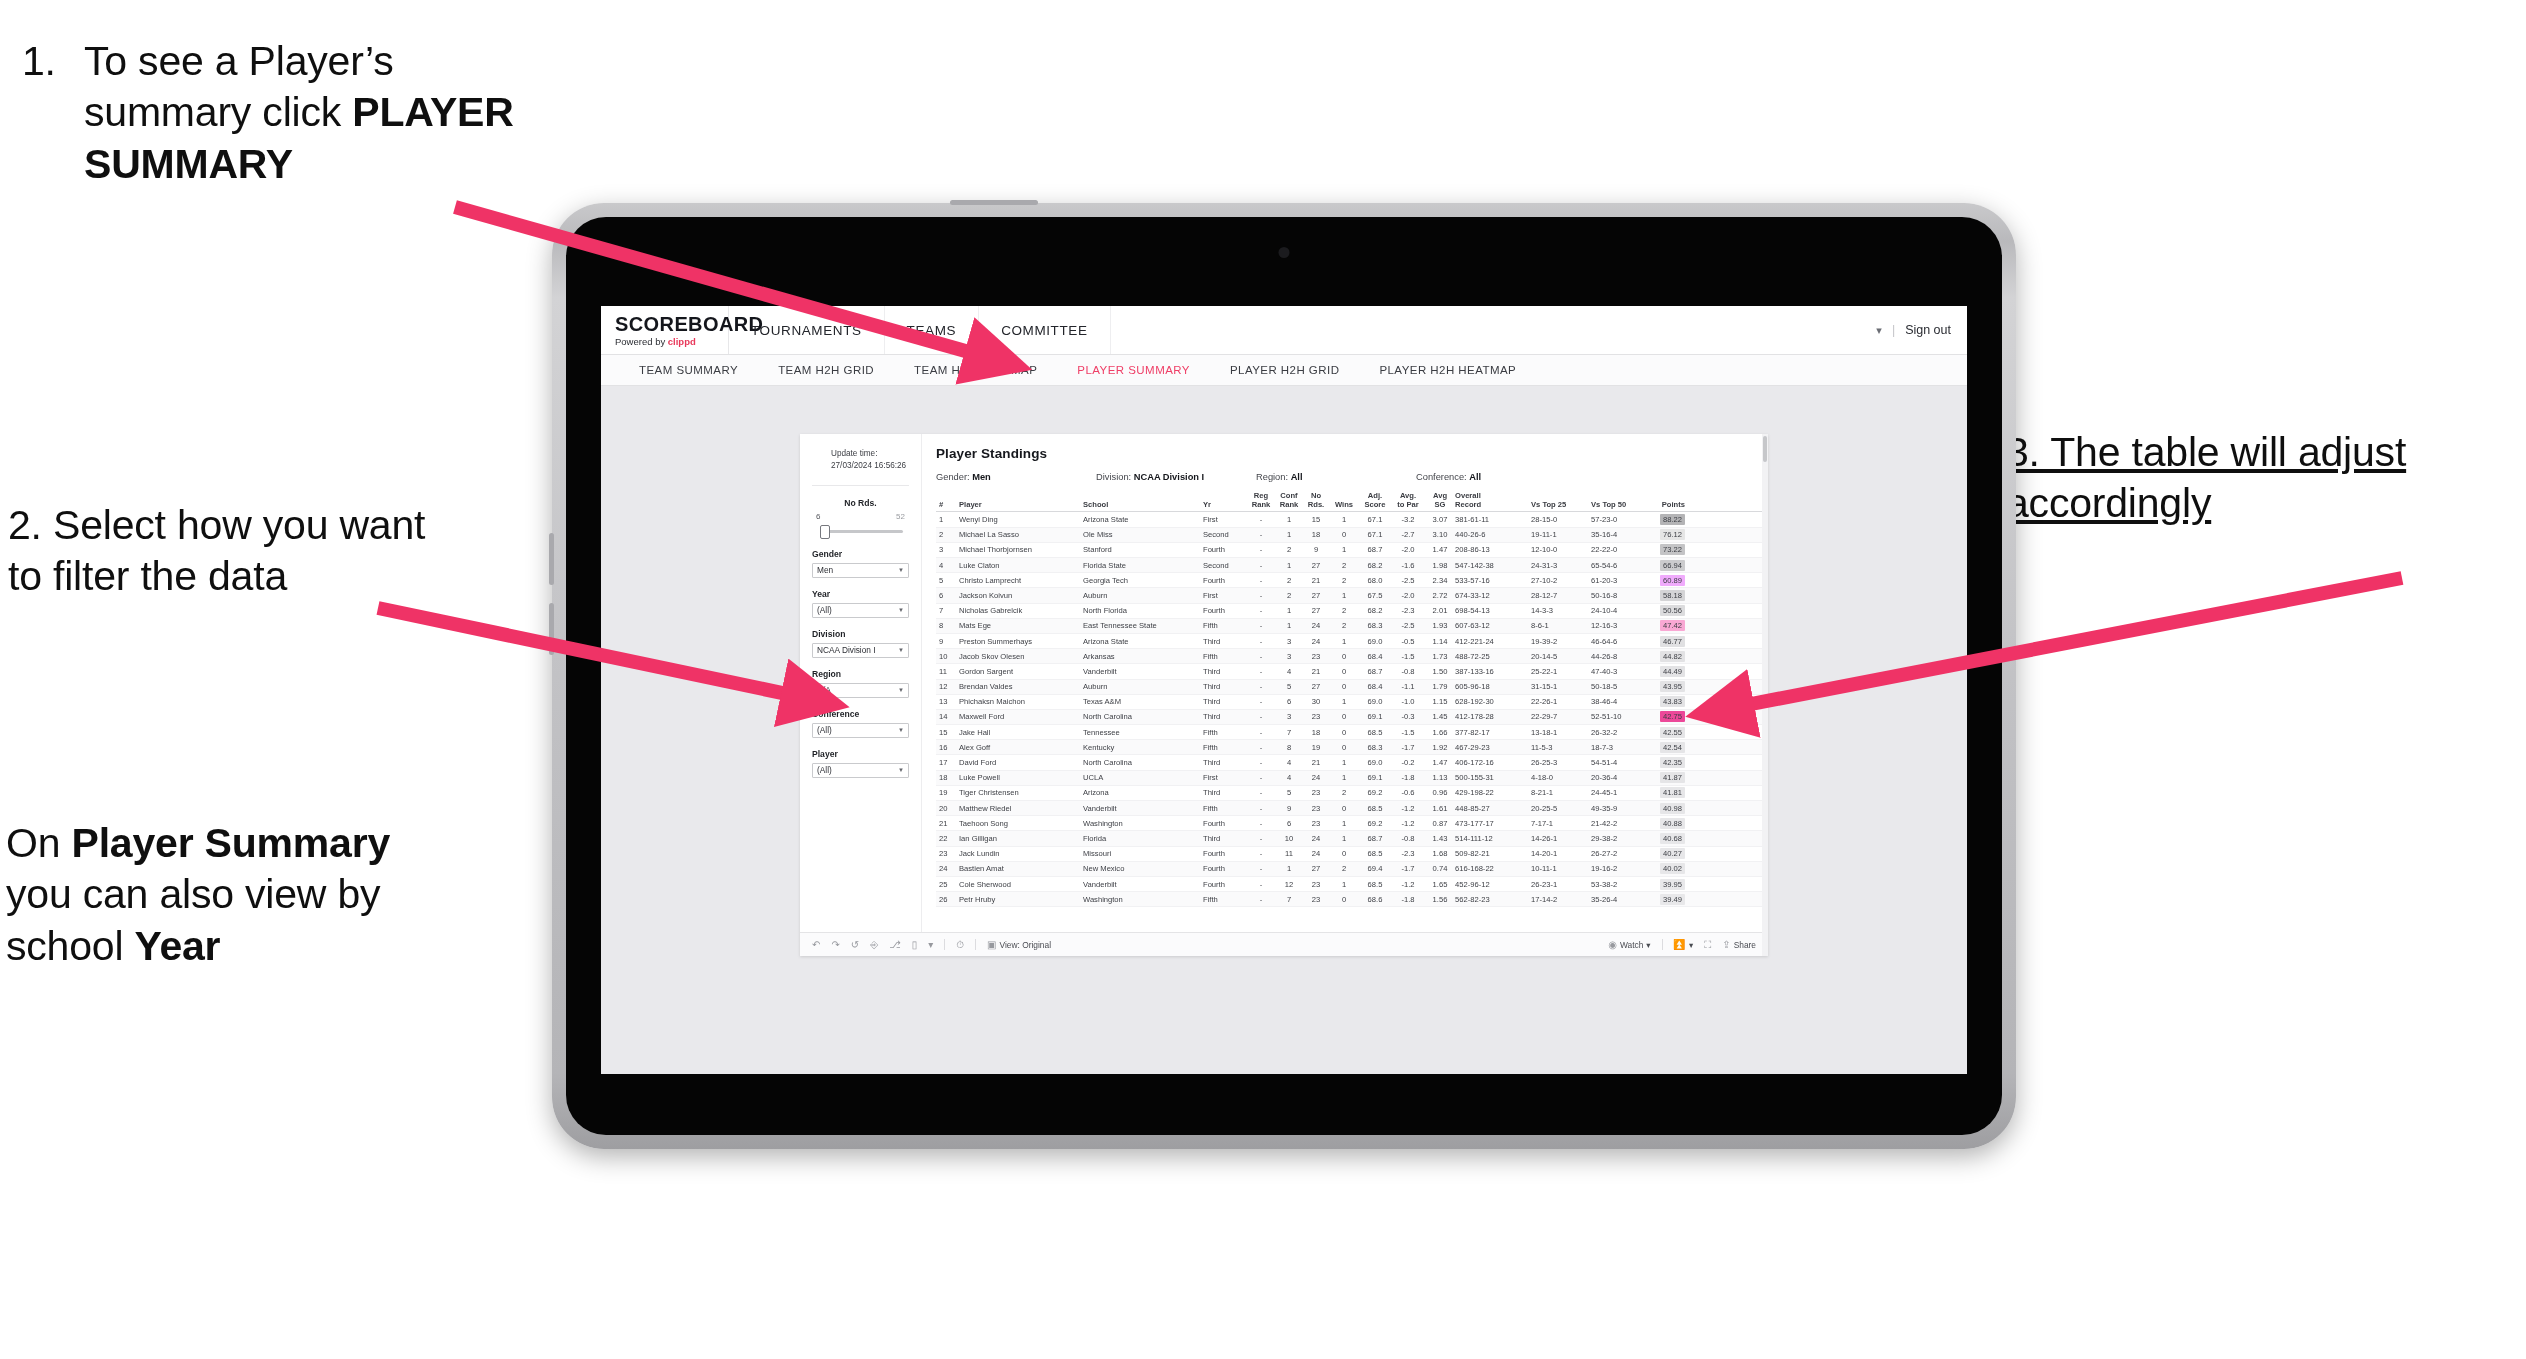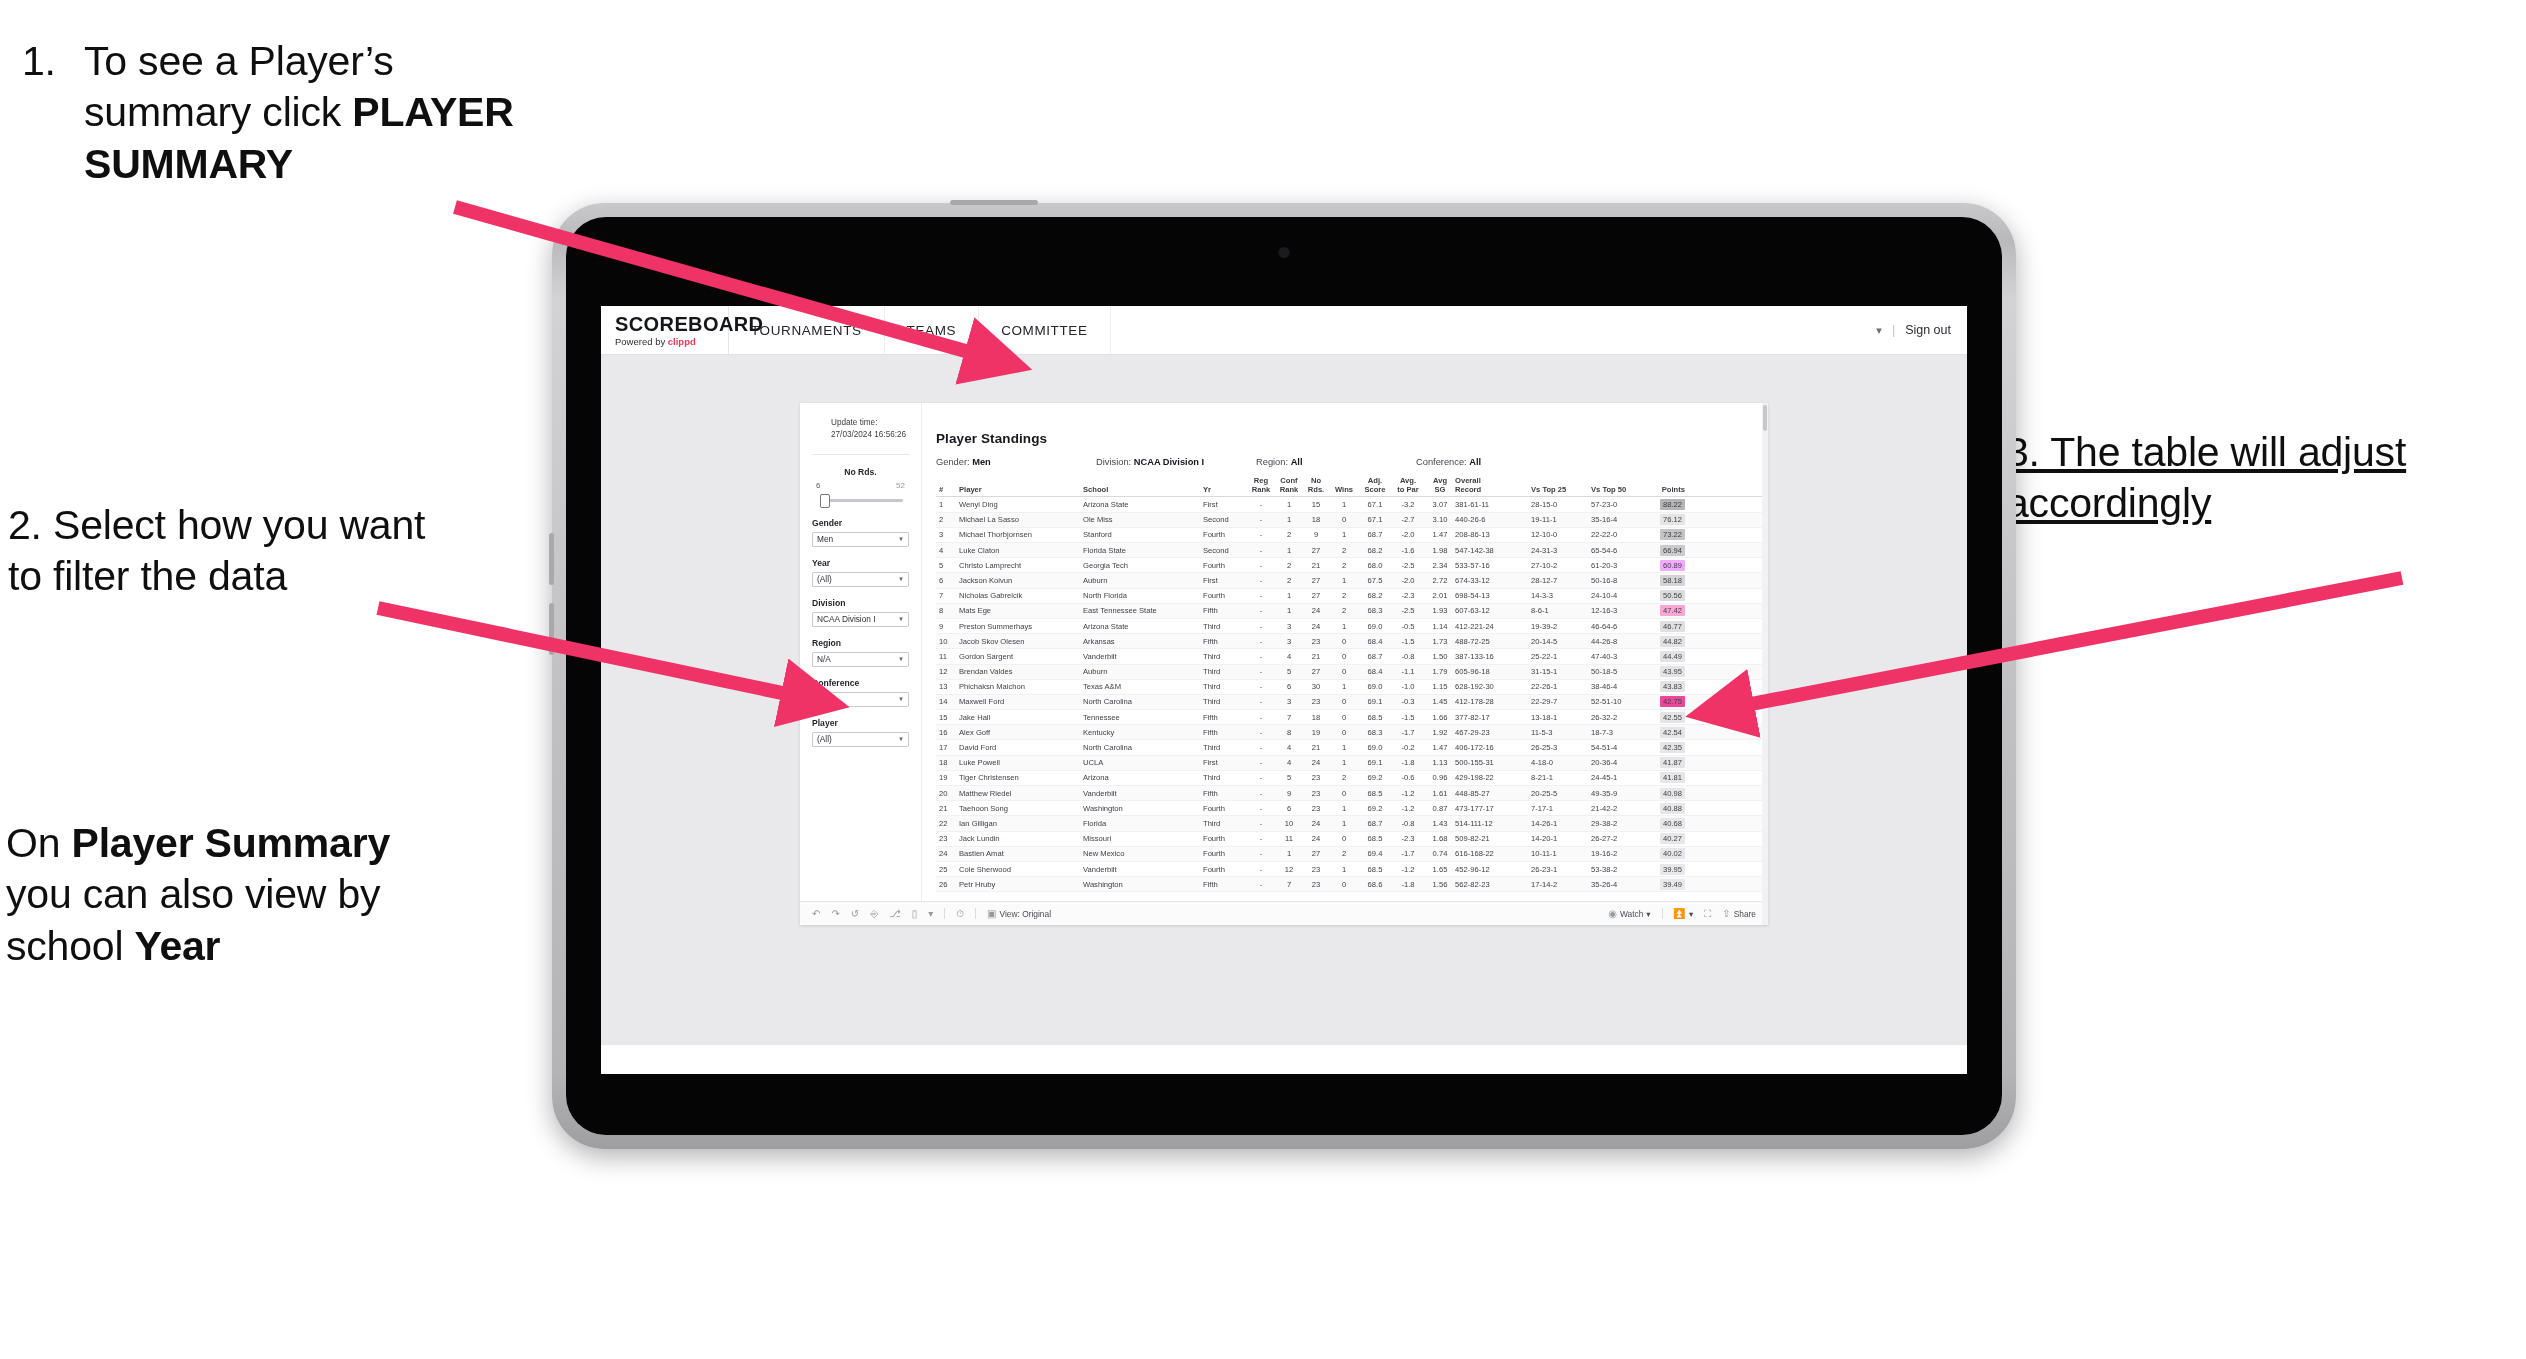--- a/index.html
+++ b/index.html
@@ -95,21 +95,21 @@
                border-radius:2px;background:#ffffff;}
   .fgroup{margin-bottom:11px;}
   .fselect{
     height:15px;border:1px solid #c9cacd;background:#ffffff;border-radius:1px;
     display:flex;align-items:center;justify-content:space-between;padding:0 4px;
     font-size:8.3px;color:#2c2e34;cursor:pointer;box-sizing:border-box;
   }
   .fselect .caret{font-size:6px;color:#65676d;}
 
   
-  .tblwrap{flex:1;min-width:0;display:flex;flex-direction:column;padding:28px 0 0 14px;box-sizing:border-box;}
+  .tblwrap{flex:1;min-width:0;display:flex;flex-direction:column;padding:12px 0 0 14px;box-sizing:border-box;}
   .viz-title{font-size:13.5px;font-weight:700;color:#16181d;letter-spacing:.1px;}
   .meta-row{display:flex;margin-top:11px;font-size:9.3px;color:#44464c;}
   .meta-row .mcell{width:160px;}
   .meta-row .mcell b{color:#15171c;font-weight:700;}
   .thead{
     display:flex;margin-top:10px;border-bottom:1px solid #d8d9dc;padding-bottom:2px;
     font-size:7.6px;color:#3a3c42;font-weight:700;line-height:1.15;align-items:flex-end;
   }
   .tbody{flex:1;overflow:hidden;}
   .trow{display:flex;font-size:7.6px;color:#3c3e44;height:14.2px;align-items:center;
@@ -186,20 +186,28 @@
           <div class="hnav-item">TEAMS</div>
           <div class="hnav-item">COMMITTEE</div>
         </div>
         <div class="header-right">
           <span class="chev">▾</span>
           <span class="sep">|</span>
           <span>Sign out</span>
         </div>
       </div>
 
+      <div class="subnav">
+        <div class="subnav-item">TEAM SUMMARY</div>
+        <div class="subnav-item">TEAM H2H GRID</div>
+        <div class="subnav-item">TEAM H2H HEATMAP</div>
+        <div class="subnav-item active">PLAYER SUMMARY</div>
+        <div class="subnav-item">PLAYER H2H GRID</div>
+        <div class="subnav-item">PLAYER H2H HEATMAP</div>
+      </div>
 
       <div class="workspace">
         <div class="viz">
           <div class="viz-body">
 
             <div class="filters">
               <div class="upd">
                 <div>Update time:</div>
                 <div>27/03/2024 16:56:26</div>
               </div>

